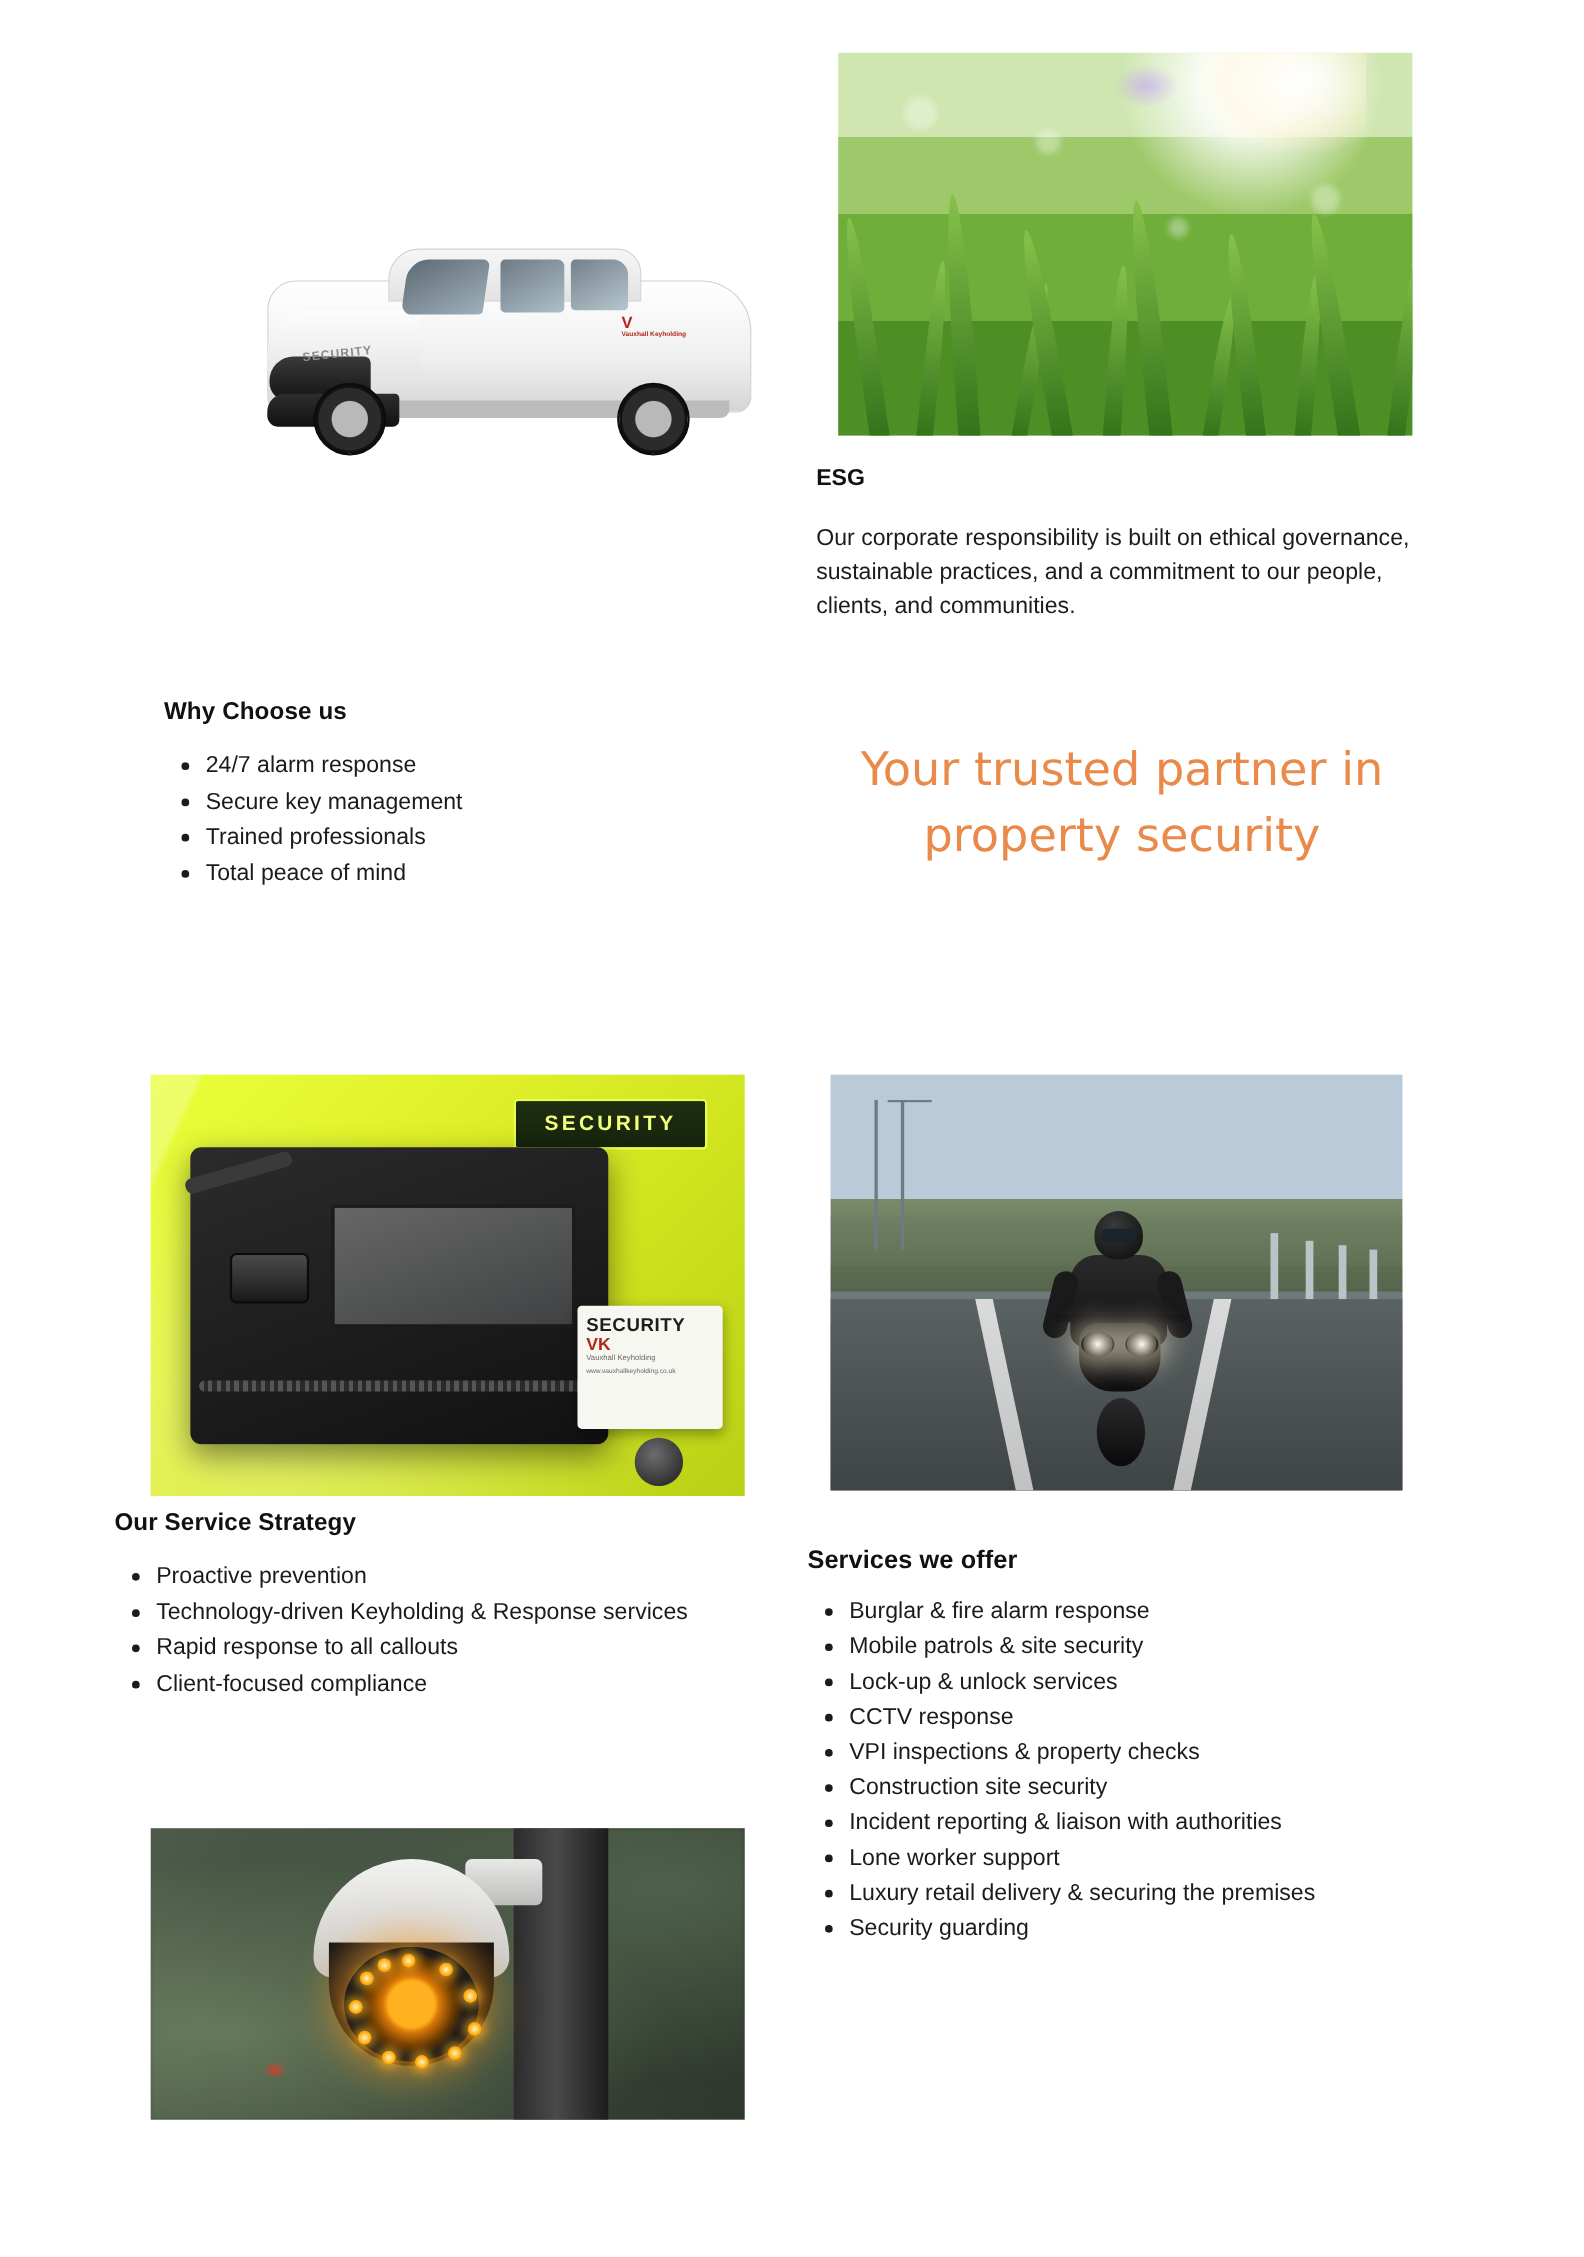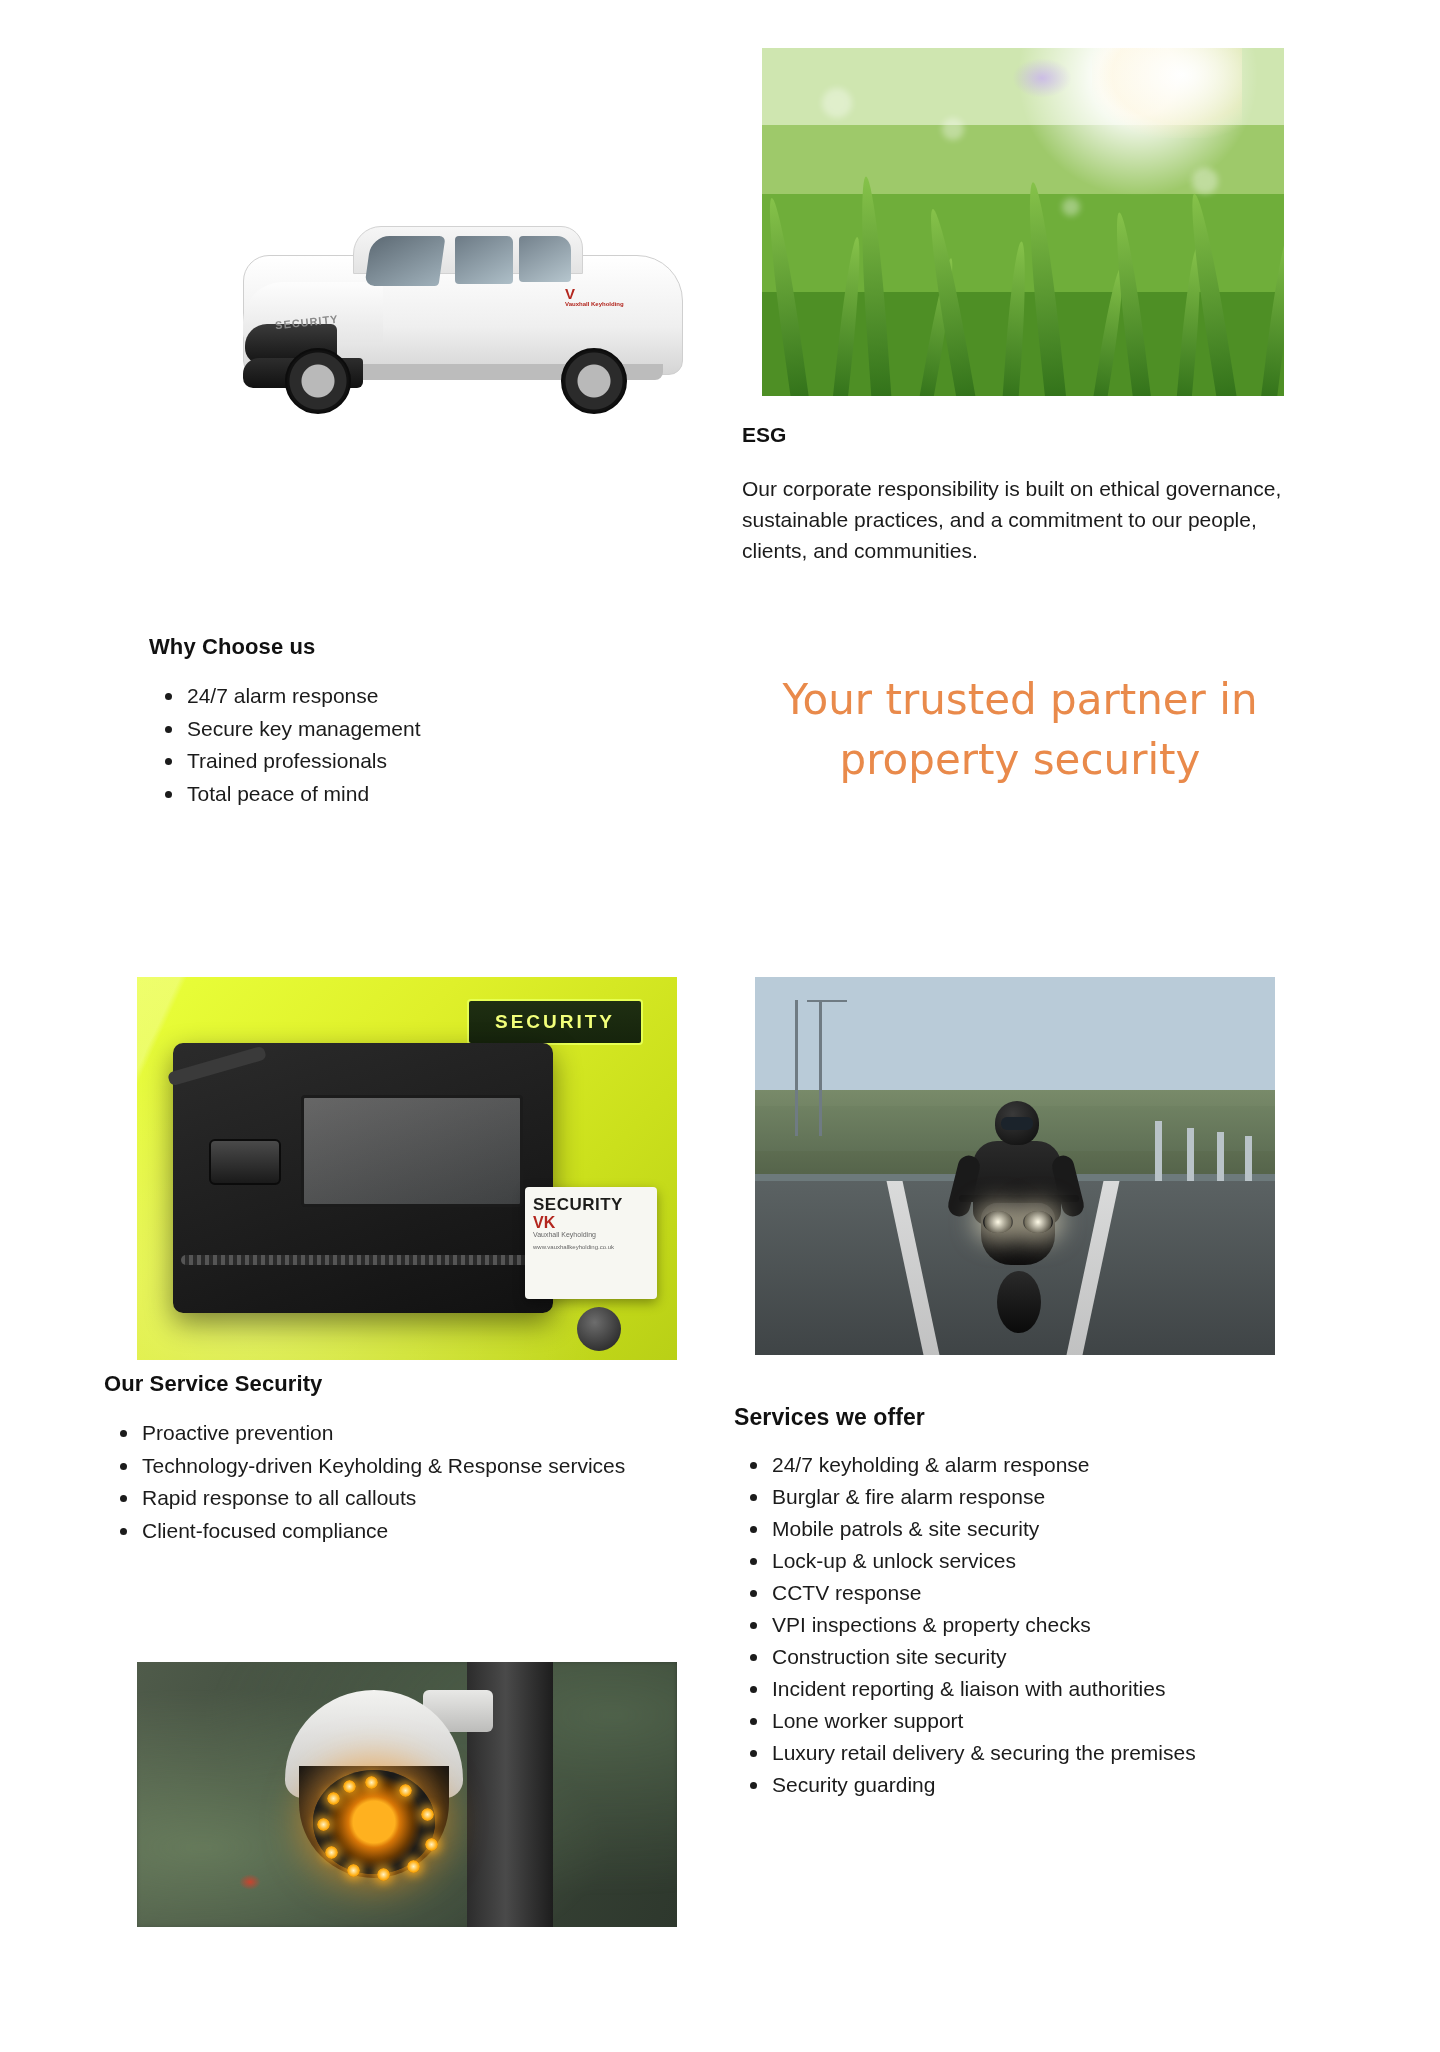--- a/index.html
+++ b/index.html
@@ -515,21 +515,21 @@
     <div class="bike">
       <div class="tyre"></div>
       <div class="fairing"></div>
       <div class="bar"></div>
       <div class="headlight hl"></div>
       <div class="headlight hr"></div>
     </div>
   </div>
 
   <div class="block" id="strategy-block">
-    <h3 class="heading">Our Service Security</h3>
+    <h3 class="heading">Our Service Strategy</h3>
     <ul class="bullets">
       <li>Proactive prevention</li>
       <li>Technology-driven Keyholding &amp; Response services</li>
       <li>Rapid response to all callouts</li>
       <li>Client-focused compliance</li>
     </ul>
   </div>
 
   <div class="imgbox" id="cctv-img">
     <div class="cctv-bg-blur"></div>
@@ -548,21 +548,20 @@
     <div class="cctv-led" style="left:188px; top:184px;"></div>
     <div class="cctv-led" style="left:180px; top:156px;"></div>
     <div class="cctv-led" style="left:190px; top:130px;"></div>
     <div class="cctv-led" style="left:206px; top:118px;"></div>
     <div class="cctv-redspot"></div>
   </div>
 
   <div class="block" id="services-block">
     <h3 class="heading">Services we offer</h3>
     <ul class="bullets">
-      <li>24/7 keyholding &amp; alarm response</li>
       <li>Burglar &amp; fire alarm response</li>
       <li>Mobile patrols &amp; site security</li>
       <li>Lock-up &amp; unlock services</li>
       <li>CCTV response</li>
       <li>VPI inspections &amp; property checks</li>
       <li>Construction site security</li>
       <li>Incident reporting &amp; liaison with authorities</li>
       <li>Lone worker support</li>
       <li>Luxury retail delivery &amp; securing the premises</li>
       <li>Security guarding</li>

